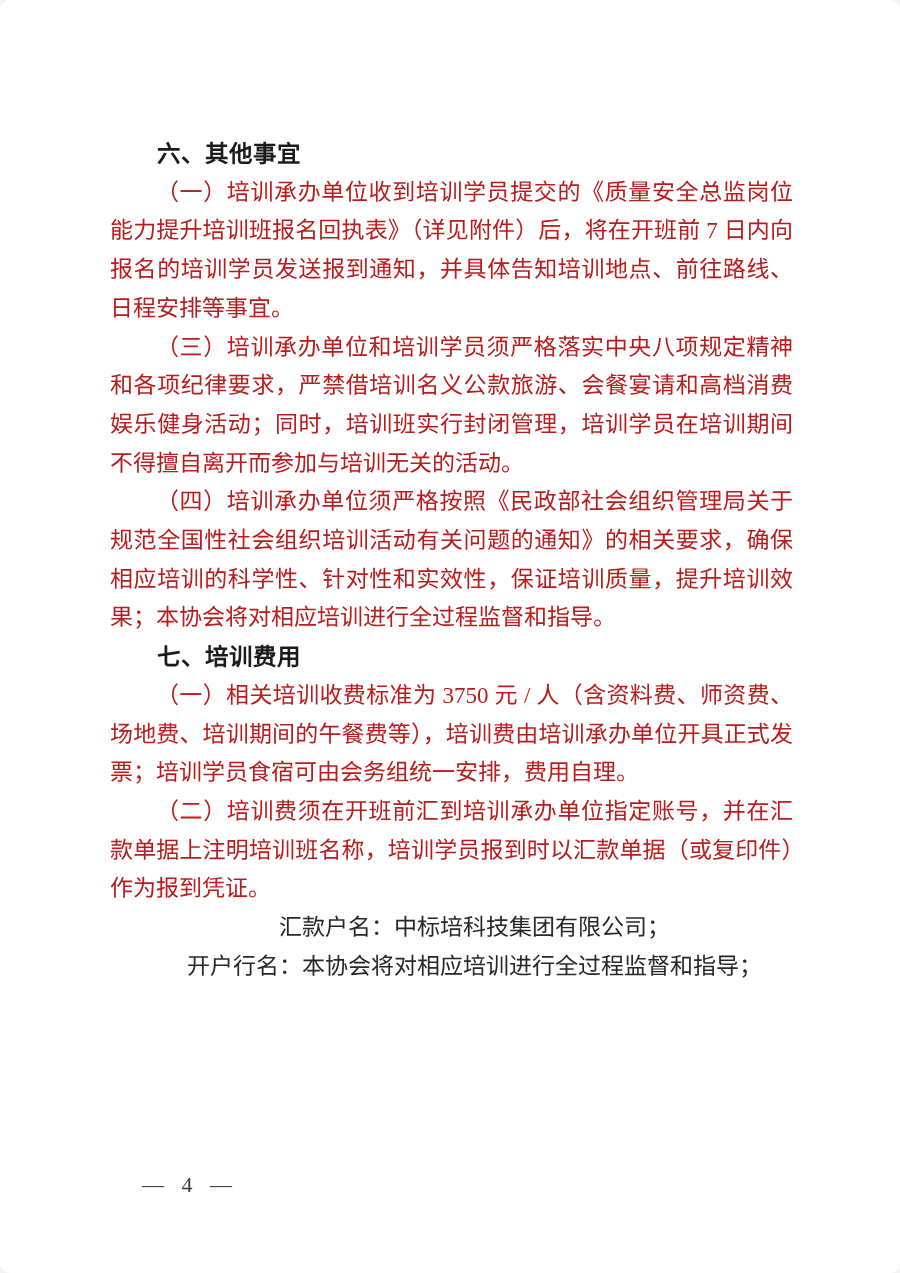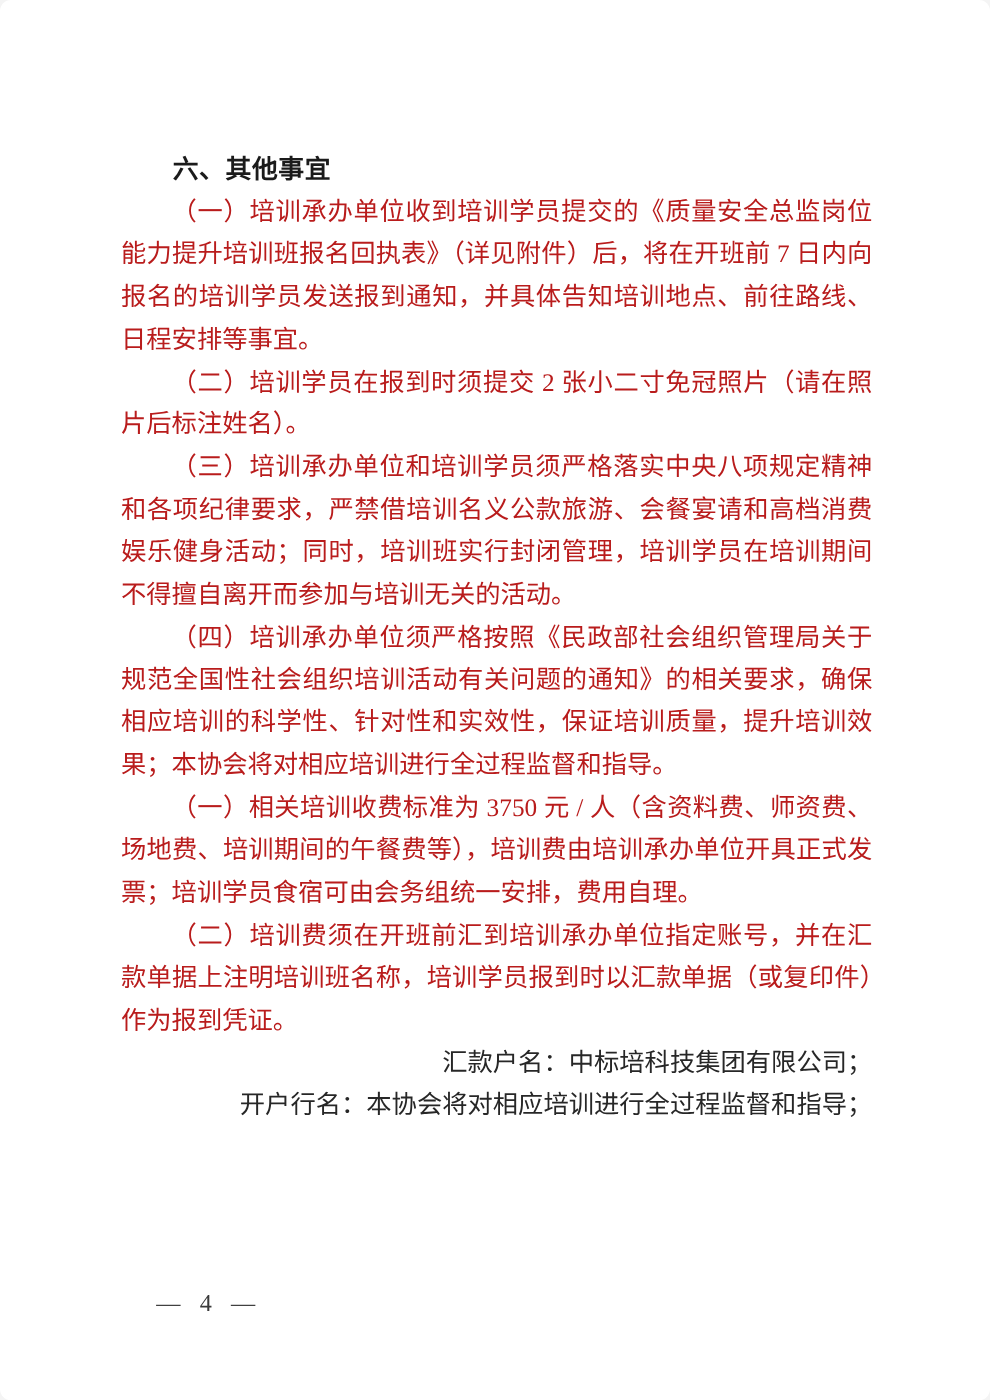--- a/index.html
+++ b/index.html
@@ -36,21 +36,21 @@
     text-indent: 2em;
     text-align: justify;
     text-justify: inter-ideograph;
   }
   .detail-line {
     font-family: "Liberation Serif", "DejaVu Serif", serif;
     font-size: 23px;
     line-height: 38.7px;
     color: #272727;
     text-indent: 2em;
-    text-align: right;
+    text-align: center;
   }
   .page-footer {
     position: absolute;
     left: 142px;
     top: 1171px;
     font-family: "Liberation Serif", "DejaVu Serif", serif;
     font-size: 22px;
     line-height: 28px;
     color: #3a3a3a;
     letter-spacing: 6px;
@@ -60,26 +60,26 @@
 </head>
 <body>
 
 <div class="page">
   <div class="content">
 
     <h2 class="sec-heading">六、其他事宜</h2>
 
     <p class="para">（一）培训承办单位收到培训学员提交的《质量安全总监岗位能力提升培训班报名回执表》（详见附件）后，将在开班前 7 日内向报名的培训学员发送报到通知，并具体告知培训地点、前往路线、日程安排等事宜。</p>
 
-    <p class="para">（二）培训学员在报到时须提交 2 张小二寸免冠照片（请在照片后标注姓名）。</p>
 
     <p class="para">（三）培训承办单位和培训学员须严格落实中央八项规定精神和各项纪律要求，严禁借培训名义公款旅游、会餐宴请和高档消费娱乐健身活动；同时，培训班实行封闭管理，培训学员在培训期间不得擅自离开而参加与培训无关的活动。</p>
 
     <p class="para">（四）培训承办单位须严格按照《民政部社会组织管理局关于规范全国性社会组织培训活动有关问题的通知》的相关要求，确保相应培训的科学性、针对性和实效性，保证培训质量，提升培训效果；本协会将对相应培训进行全过程监督和指导。</p>
 
+    <h2 class="sec-heading">七、培训费用</h2>
 
     <p class="para">（一）相关培训收费标准为 3750 元 / 人（含资料费、师资费、场地费、培训期间的午餐费等），培训费由培训承办单位开具正式发票；培训学员食宿可由会务组统一安排，费用自理。</p>
 
     <p class="para">（二）培训费须在开班前汇到培训承办单位指定账号，并在汇款单据上注明培训班名称，培训学员报到时以汇款单据（或复印件）作为报到凭证。</p>
 
     <p class="detail-line"><span>汇款户名：</span><span>中标培科技集团有限公司；</span></p>
 
     <p class="detail-line"><span>开户行名：</span><span>本协会将对相应培训进行全过程监督和指导；</span></p>
 
 

